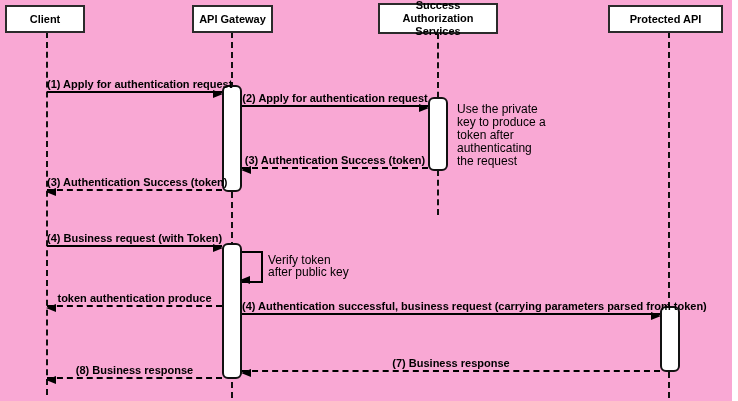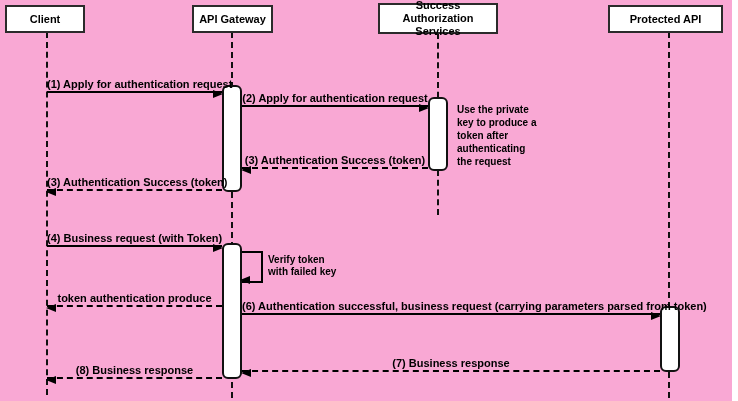--- a/index.html
+++ b/index.html
@@ -33,21 +33,21 @@
   .arrow.right { right:-1px; border-left:10px solid #000; }
   .arrow.left  { left:-1px;  border-right:10px solid #000; }
   
   .self-loop {
     position:absolute; border:2px solid #000; border-left:none;
     box-sizing:border-box; z-index:3;
   }
   .self-loop .arrow { top:auto; left:-2px; bottom:-3px; }
   
   .free-label {
-    position:absolute; font-size:10px; font-weight:bold; line-height:12px;
+    position:absolute; font-size:12px; font-weight:normal; line-height:12px;
     white-space:pre-line; z-index:3;
   }
 </style>
 </head>
 <body>
 
 <div class="canvas">
 
   <div class="lifeline" style="left:46px;top:32px;height:363px"></div>
   <div class="lifeline" style="left:231px;top:32px;height:366px"></div>
@@ -110,31 +110,31 @@
     <div class="msg-label">(4) Business request (with Token)</div>
     <div class="msg-line solid">
         <span class="arrow right"></span>
       </div>
   </div>
 
   <div class="self-loop" style="left:242px;top:251px;width:21px;height:32px">
     <span class="arrow left"></span>
   </div>
   <div class="free-label" style="left:268px;top:254px">Verify token
-with failed key</div>
+after public key</div>
 
   <div class="msg" style="left:47px;top:292px;width:175px">
     <div class="msg-label">token authentication produce</div>
     <div class="msg-line dashed">
         <span class="arrow left"></span>
       </div>
   </div>
 
   <div class="msg" style="left:242px;top:300px;width:418px">
-    <div class="msg-label">(6) Authentication successful, business request (carrying parameters parsed from token)</div>
+    <div class="msg-label">(4) Authentication successful, business request (carrying parameters parsed from token)</div>
     <div class="msg-line solid">
         <span class="arrow right"></span>
       </div>
   </div>
 
   <div class="msg" style="left:242px;top:357px;width:418px">
     <div class="msg-label">(7) Business response</div>
     <div class="msg-line dashed">
         <span class="arrow left"></span>
       </div>

